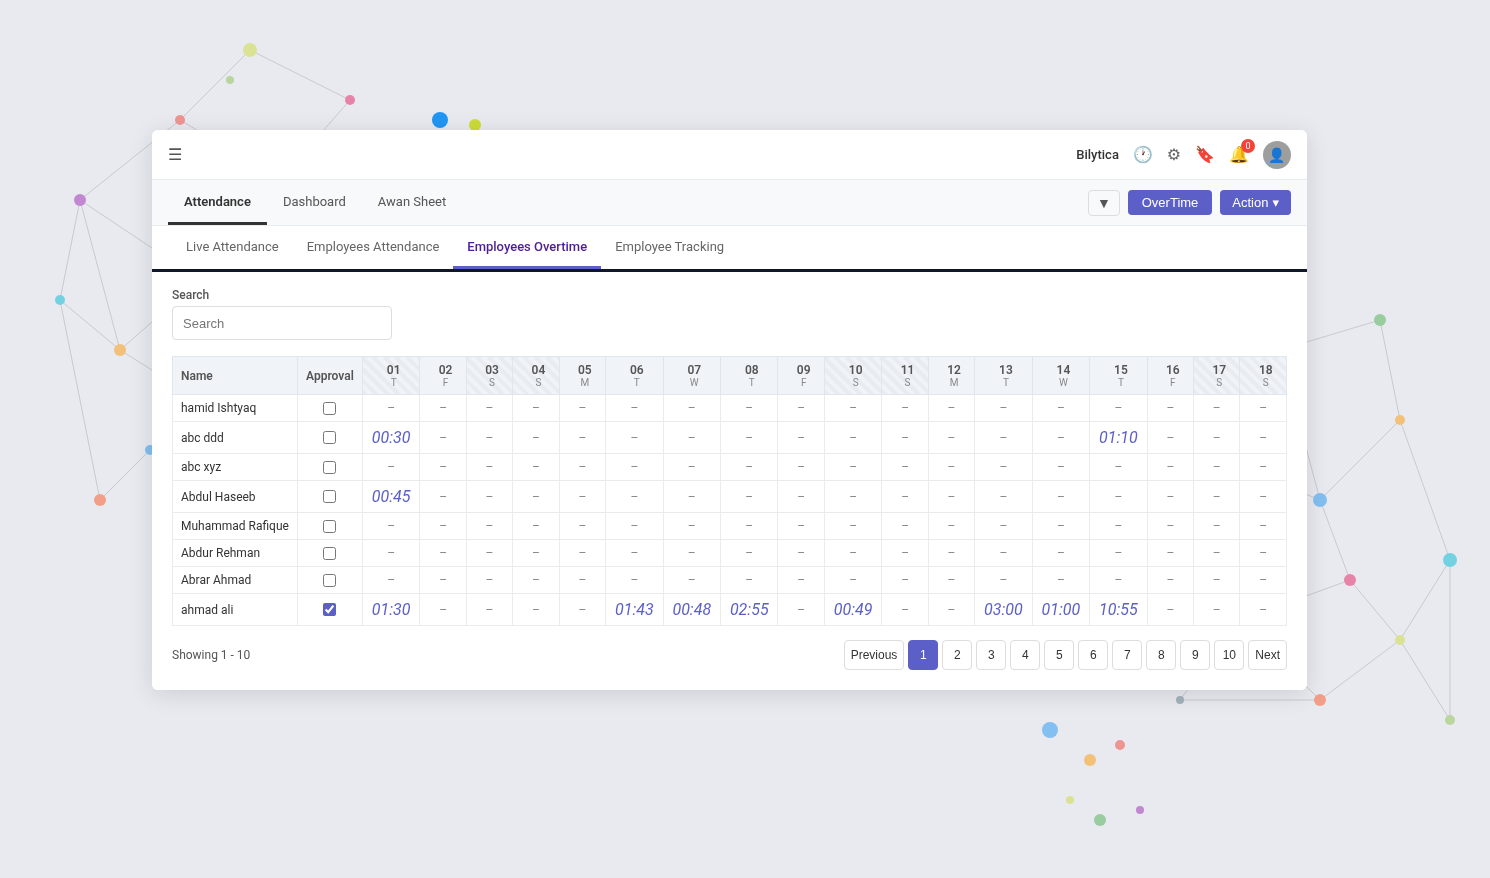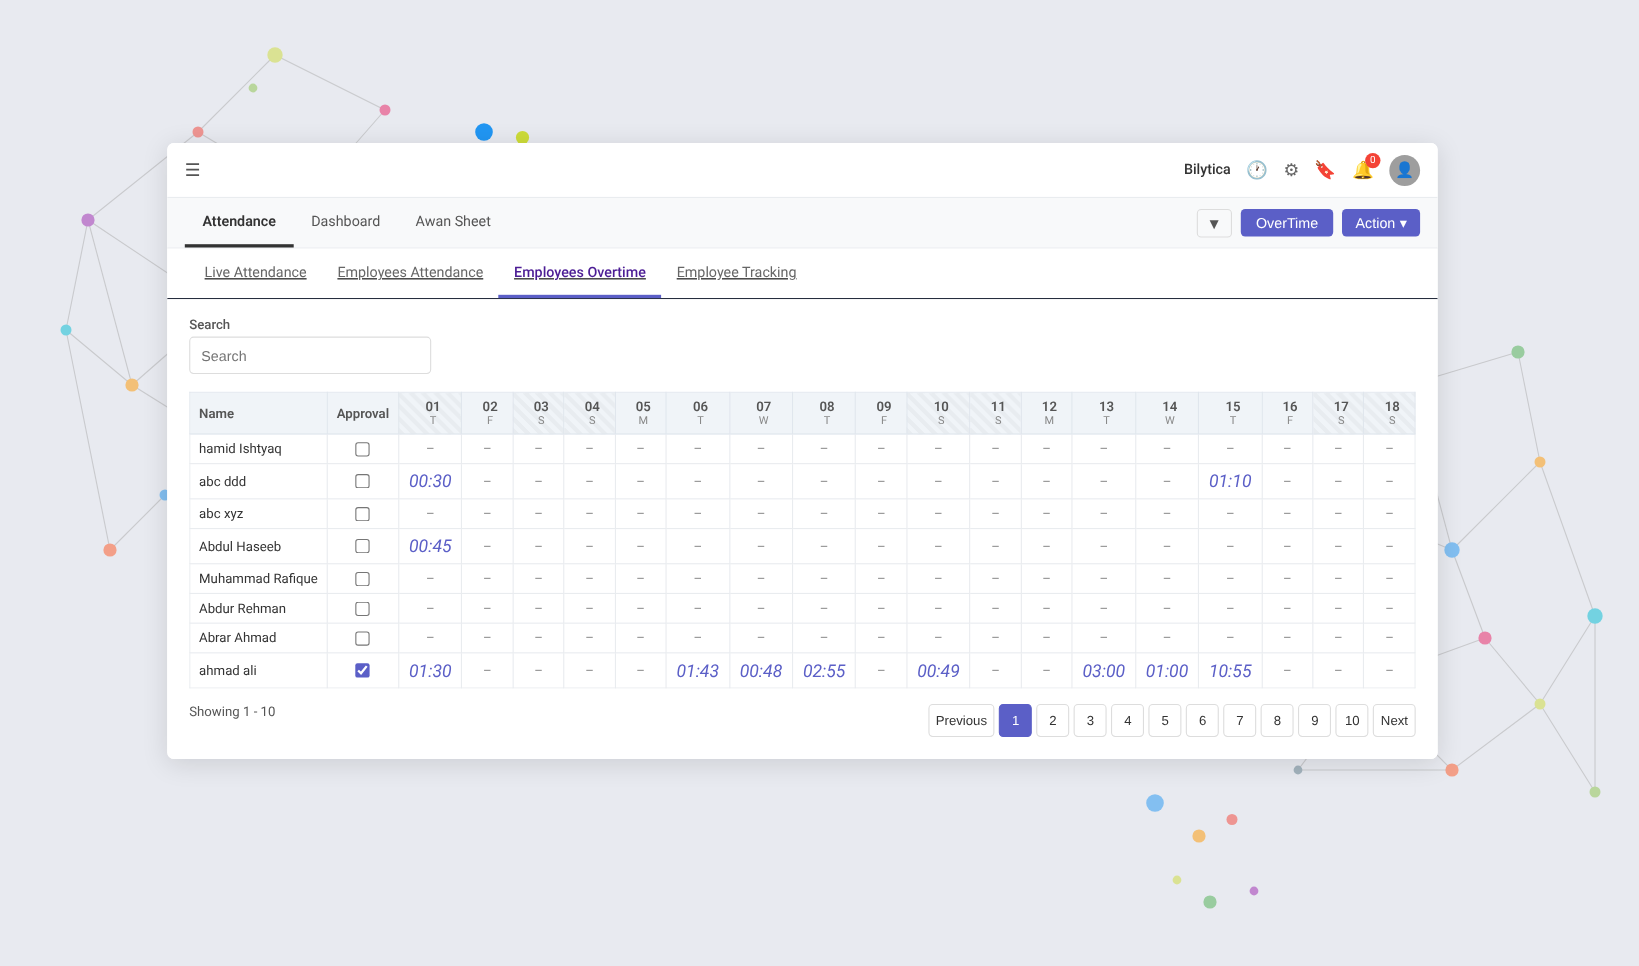--- a/index.html
+++ b/index.html
@@ -167,22 +167,21 @@
       gap: 4px;
     }
 
     
     .sub-nav {
       background: #fff;
       height: 46px;
       display: flex;
       align-items: flex-end;
       padding: 0 20px;
-      border-bottom: 1px solid #0f172a;
-      text-decoration: underline;
+      border-bottom: 3px solid #0f172a;
     }
     .sub-nav-item {
       padding: 0 14px 12px;
       font-size: 13px;
       color: #666;
       cursor: pointer;
       border-bottom: 3px solid transparent;
       white-space: nowrap;
     }
     .sub-nav-item.active {
@@ -348,21 +347,21 @@
         #e8ecf0,
         #e8ecf0 4px,
         #f0f4f8 4px,
         #f0f4f8 8px
       );
     }
 
     
     .table-footer {
       display: flex;
-      align-items: flex-start;
+      align-items: center;
       justify-content: space-between;
       padding: 14px 0 4px;
       gap: 12px;
     }
     .showing-label {
       font-size: 12px;
       color: #555;
     }
     .pagination {
       display: flex;

